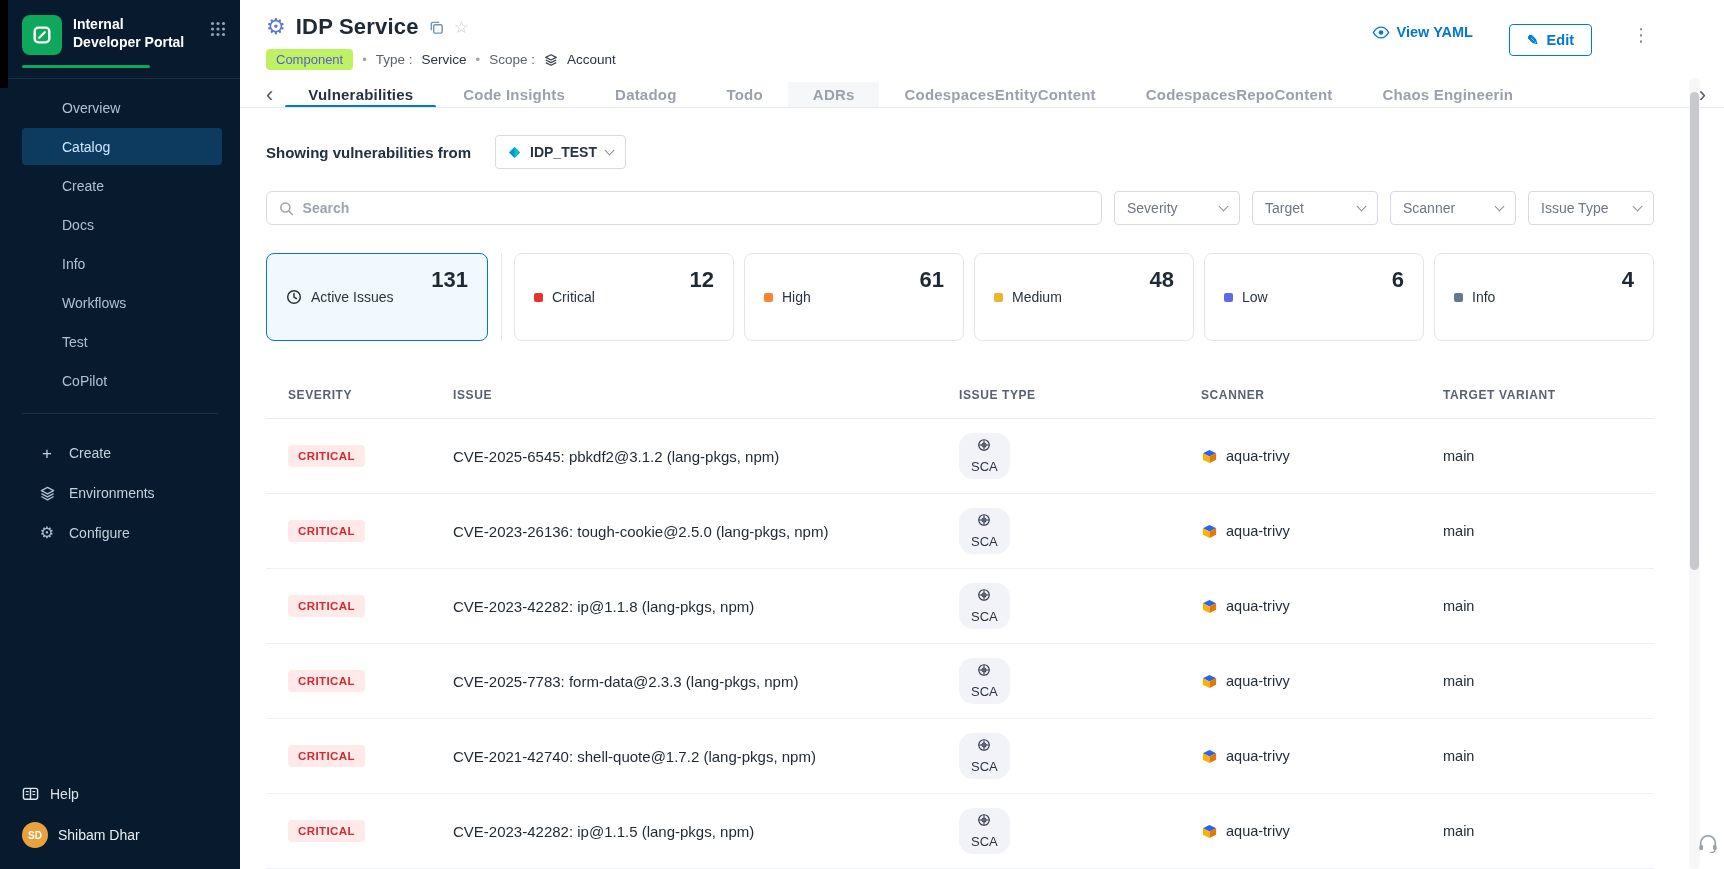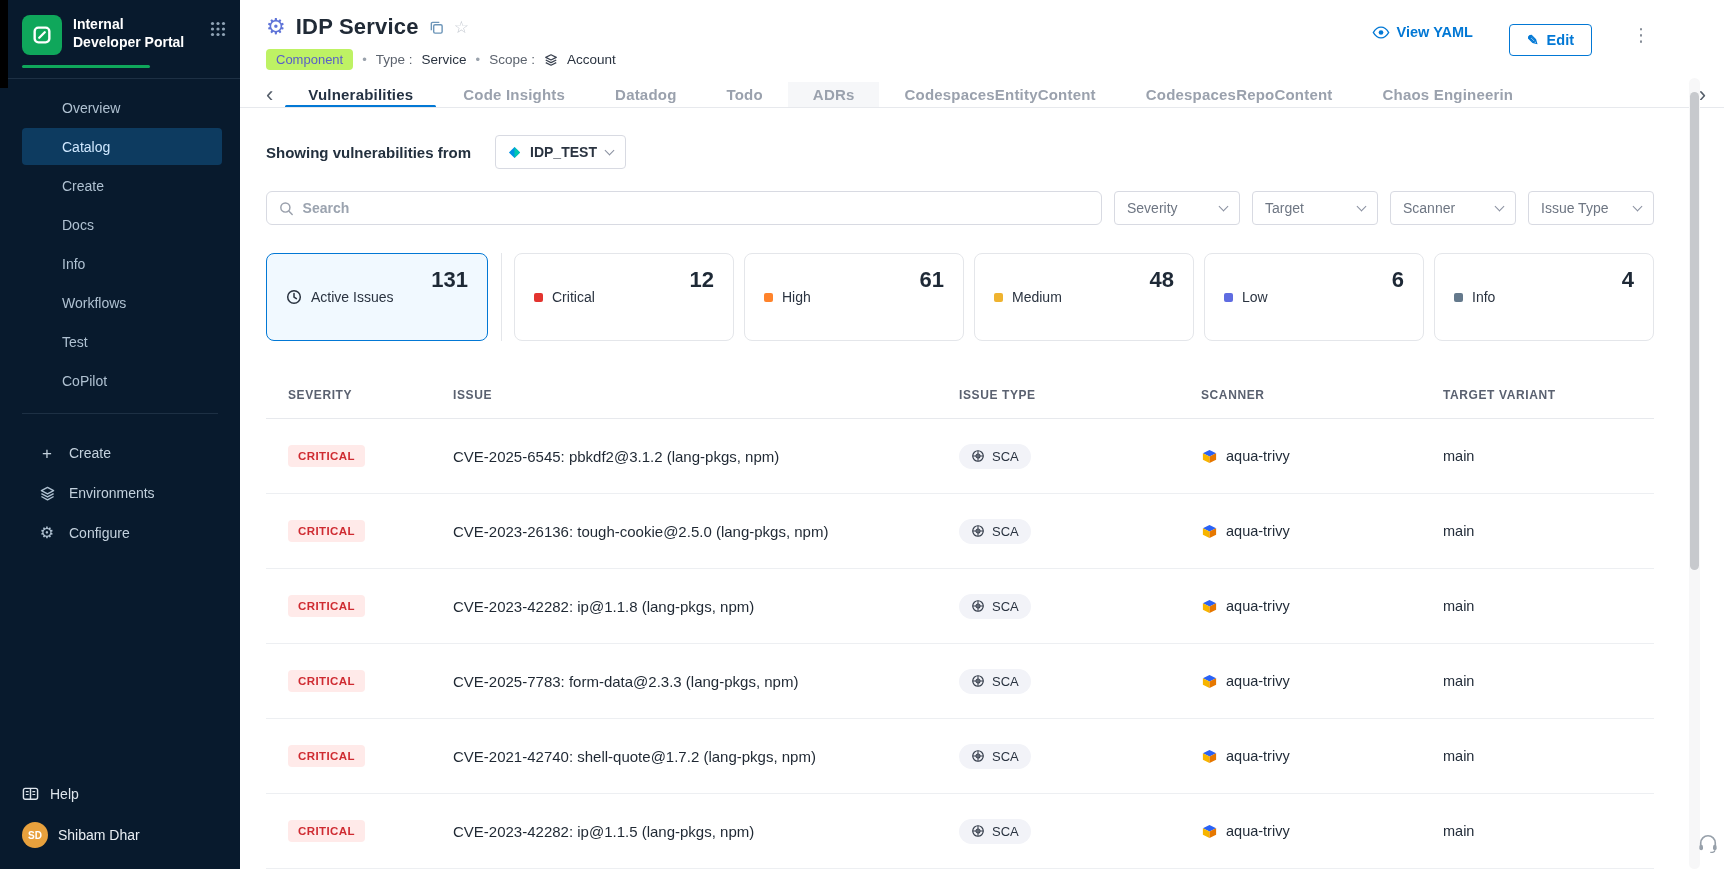--- a/index.html
+++ b/index.html
@@ -91,21 +91,21 @@
   .sq-info { background:#64798C; }
 
   
   .table { margin-top:30px; }
   .trow { display:grid; grid-template-columns:165px 506px 242px 242px 1fr; align-items:center; padding-left:22px; }
   .thead { height:48px; border-bottom:1px solid #E7E9ED; }
   .th { font-size:12px; font-weight:bold; color:#5A6170; letter-spacing:0.6px; }
   .trow.body { height:75px; border-bottom:1px solid #EDEFF2; cursor:pointer; background:#fff; }
   .badge-critical { display:inline-block; width:max-content; background:#FFEAE9; color:#CF2B31; font-size:11.5px; font-weight:bold; padding:5px 10px; border-radius:4px; letter-spacing:0.4px; }
   .issue-text { font-size:15px; color:#1F2833; }
-  .sca-pill { display:inline-flex; width:max-content; align-items:center; gap:7px; background:#F2F3F8; border-radius:14px; padding:5px 12px; font-size:13px; color:#2A3340; }
+  .sca-pill { display:inline-flex; width:max-content; align-items:center; gap:7px; background:#F2F3F8; border-radius:14px; padding:5px 12px; font-size:13px; color:#2A3340;flex-direction:column; }
   .scanner-cell { display:flex; align-items:center; gap:8px; font-size:14.5px; color:#232D3A; }
   .target-cell { font-size:14.5px; color:#232D3A; }
 
   
   .scroll-track { position:absolute; right:24px; top:78px; bottom:0; width:11px; background:#F7F7F8; border-radius:6px; z-index:5; }
   .scroll-thumb { position:absolute; top:14px; left:1px; width:9px; height:478px; background:#C7C9CD; border-radius:5px; cursor:pointer; }
   .support-widget { position:absolute; right:5px; bottom:12px; cursor:pointer; z-index:6; }
 </style>
 </head>
 <body>

